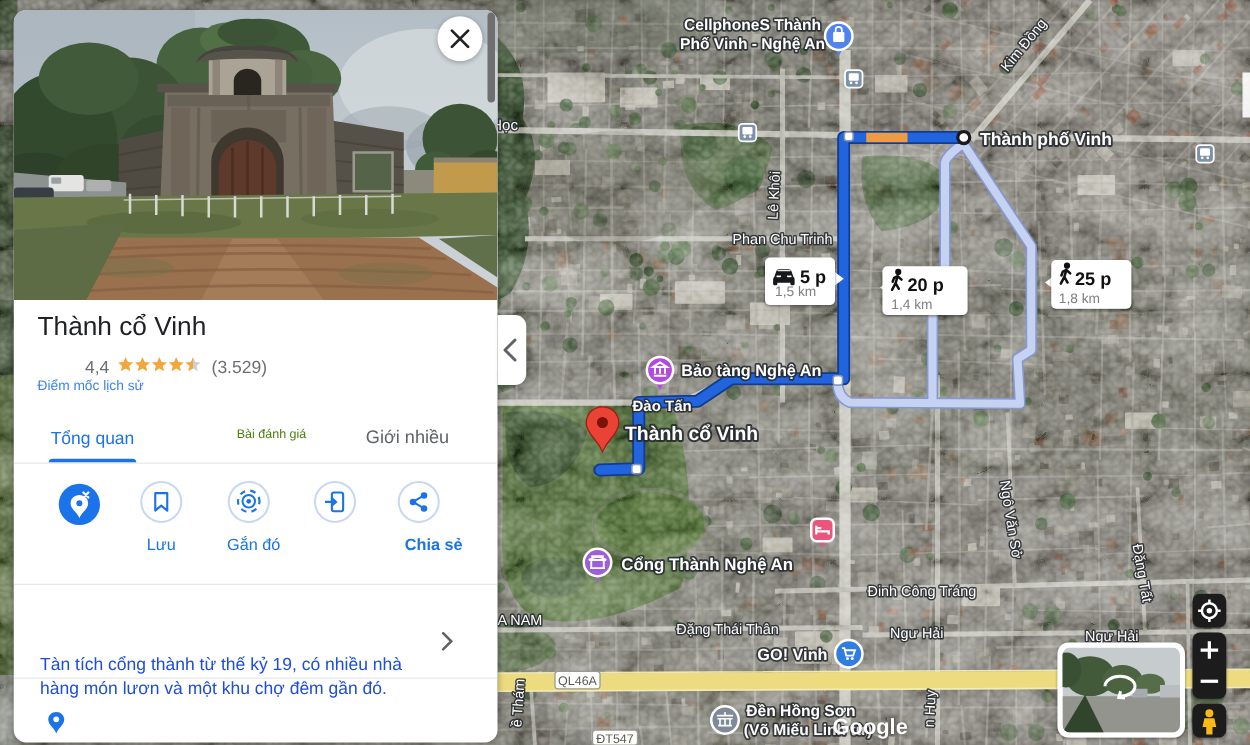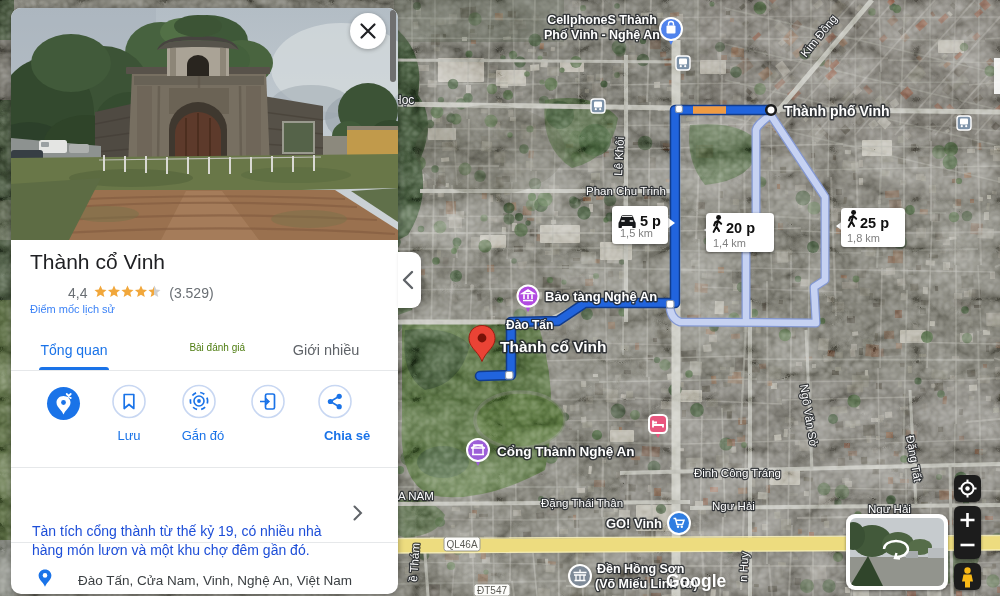--- a/index.html
+++ b/index.html
@@ -2126,21 +2126,20 @@
         <path d="M1.5,1.5 L8,8 L1.5,14.5" stroke="#5f6368" stroke-width="2" fill="none" stroke-linecap="round"></path>
       </svg>
 
 <div class="divider" style="top:534px;"></div>
 
 <svg width="14" height="19" viewBox="0 0 14 19" style="position:absolute;left:27px;top:561px;">
 <path d="M7,0.5 C3.3,0.5 0.6,3.2 0.6,6.6 C0.6,9.2 2.2,11 3.9,12.9 C5.2,14.3 6.3,15.8 7,17.8 C7.7,15.8 8.8,14.3 10.1,12.9 C11.8,11 13.4,9.2 13.4,6.6 C13.4,3.2 10.7,0.5 7,0.5 Z" fill="#1a73e8"></path>
 <circle cx="7" cy="6.4" r="2.3" fill="#fff"></circle>
 </svg>
 
-<div style="position:absolute;left:67px;top:565px;font-size:13.5px;color:#3c4043;">Đào Tấn, Cửa Nam, Vinh, Nghệ An, Việt Nam</div>
 
 <div style="position:absolute;left:379px;top:2px;width:6px;height:72px;background:#6f6f6f;border-radius:3px;"></div>
 </div>
 
 <div style="position:absolute;left:350px;top:13px;width:36px;height:36px;border-radius:50%;background:#fff;box-shadow:0 1px 4px rgba(0,0,0,.3);">
 <svg width="36" height="36" viewBox="0 0 36 36">
         <path d="M11.5,11.5 L24.5,24.5 M24.5,11.5 L11.5,24.5" stroke="#202124" stroke-width="2.2" stroke-linecap="round"></path>
       </svg>
 </div>
 

